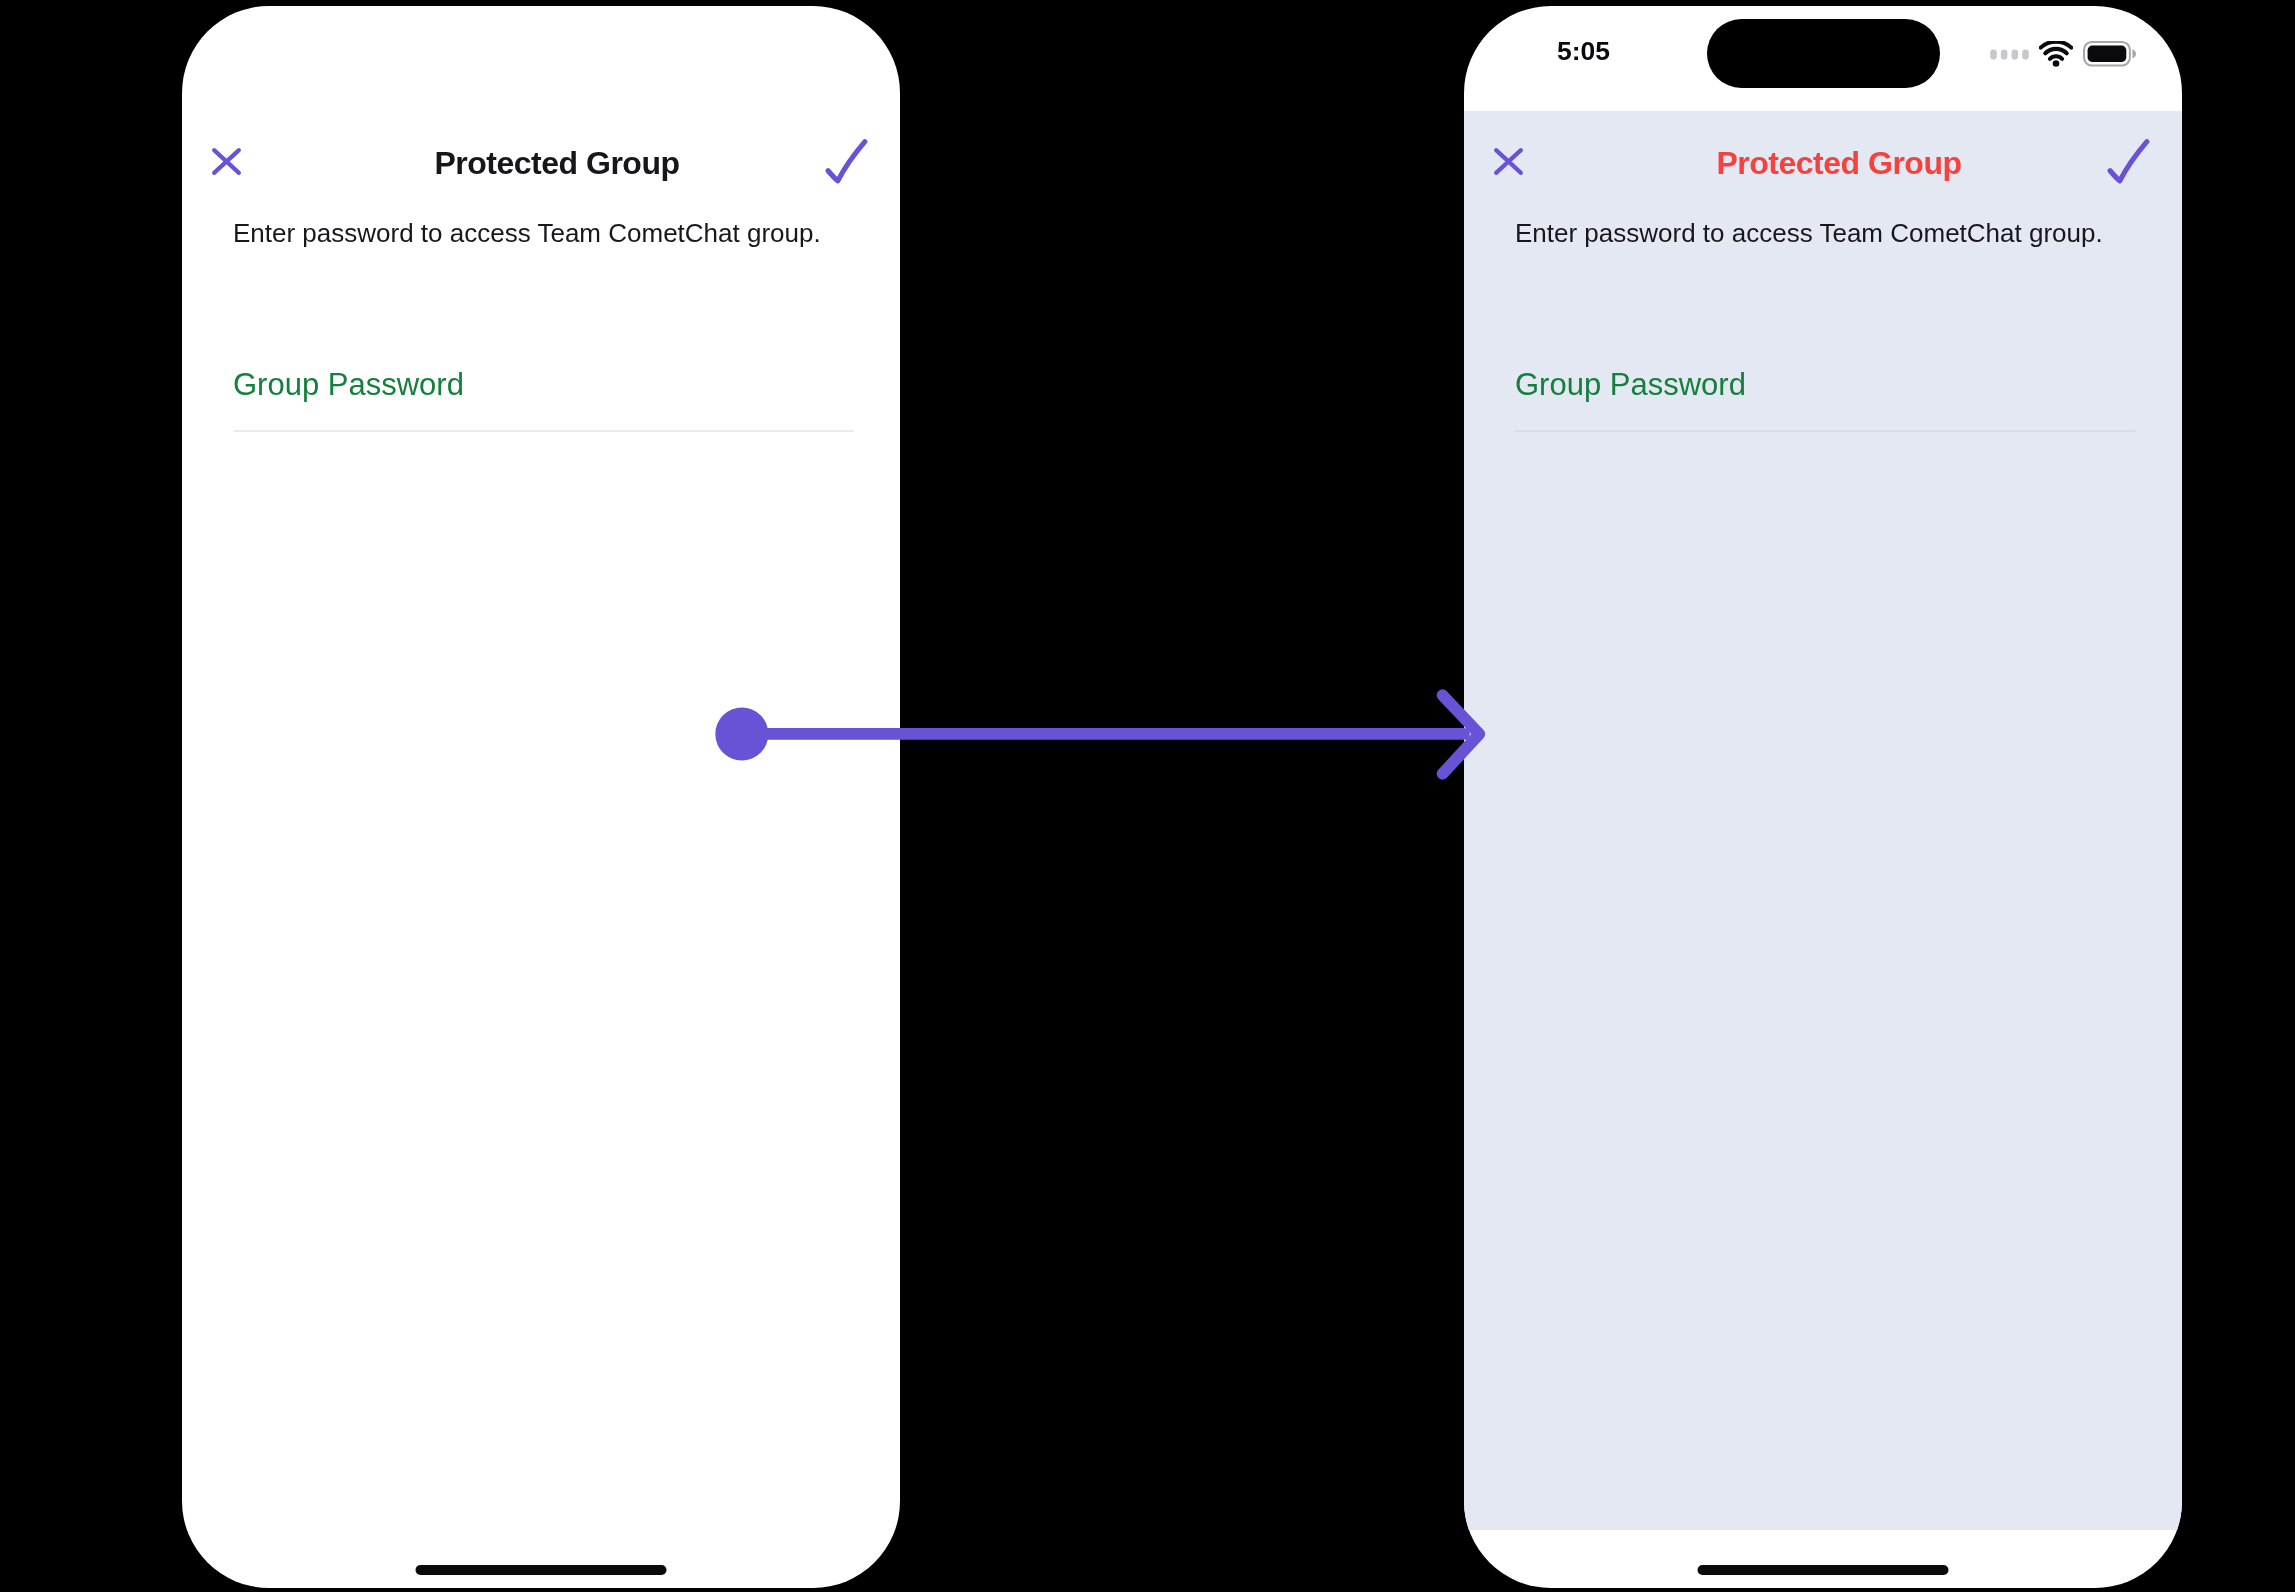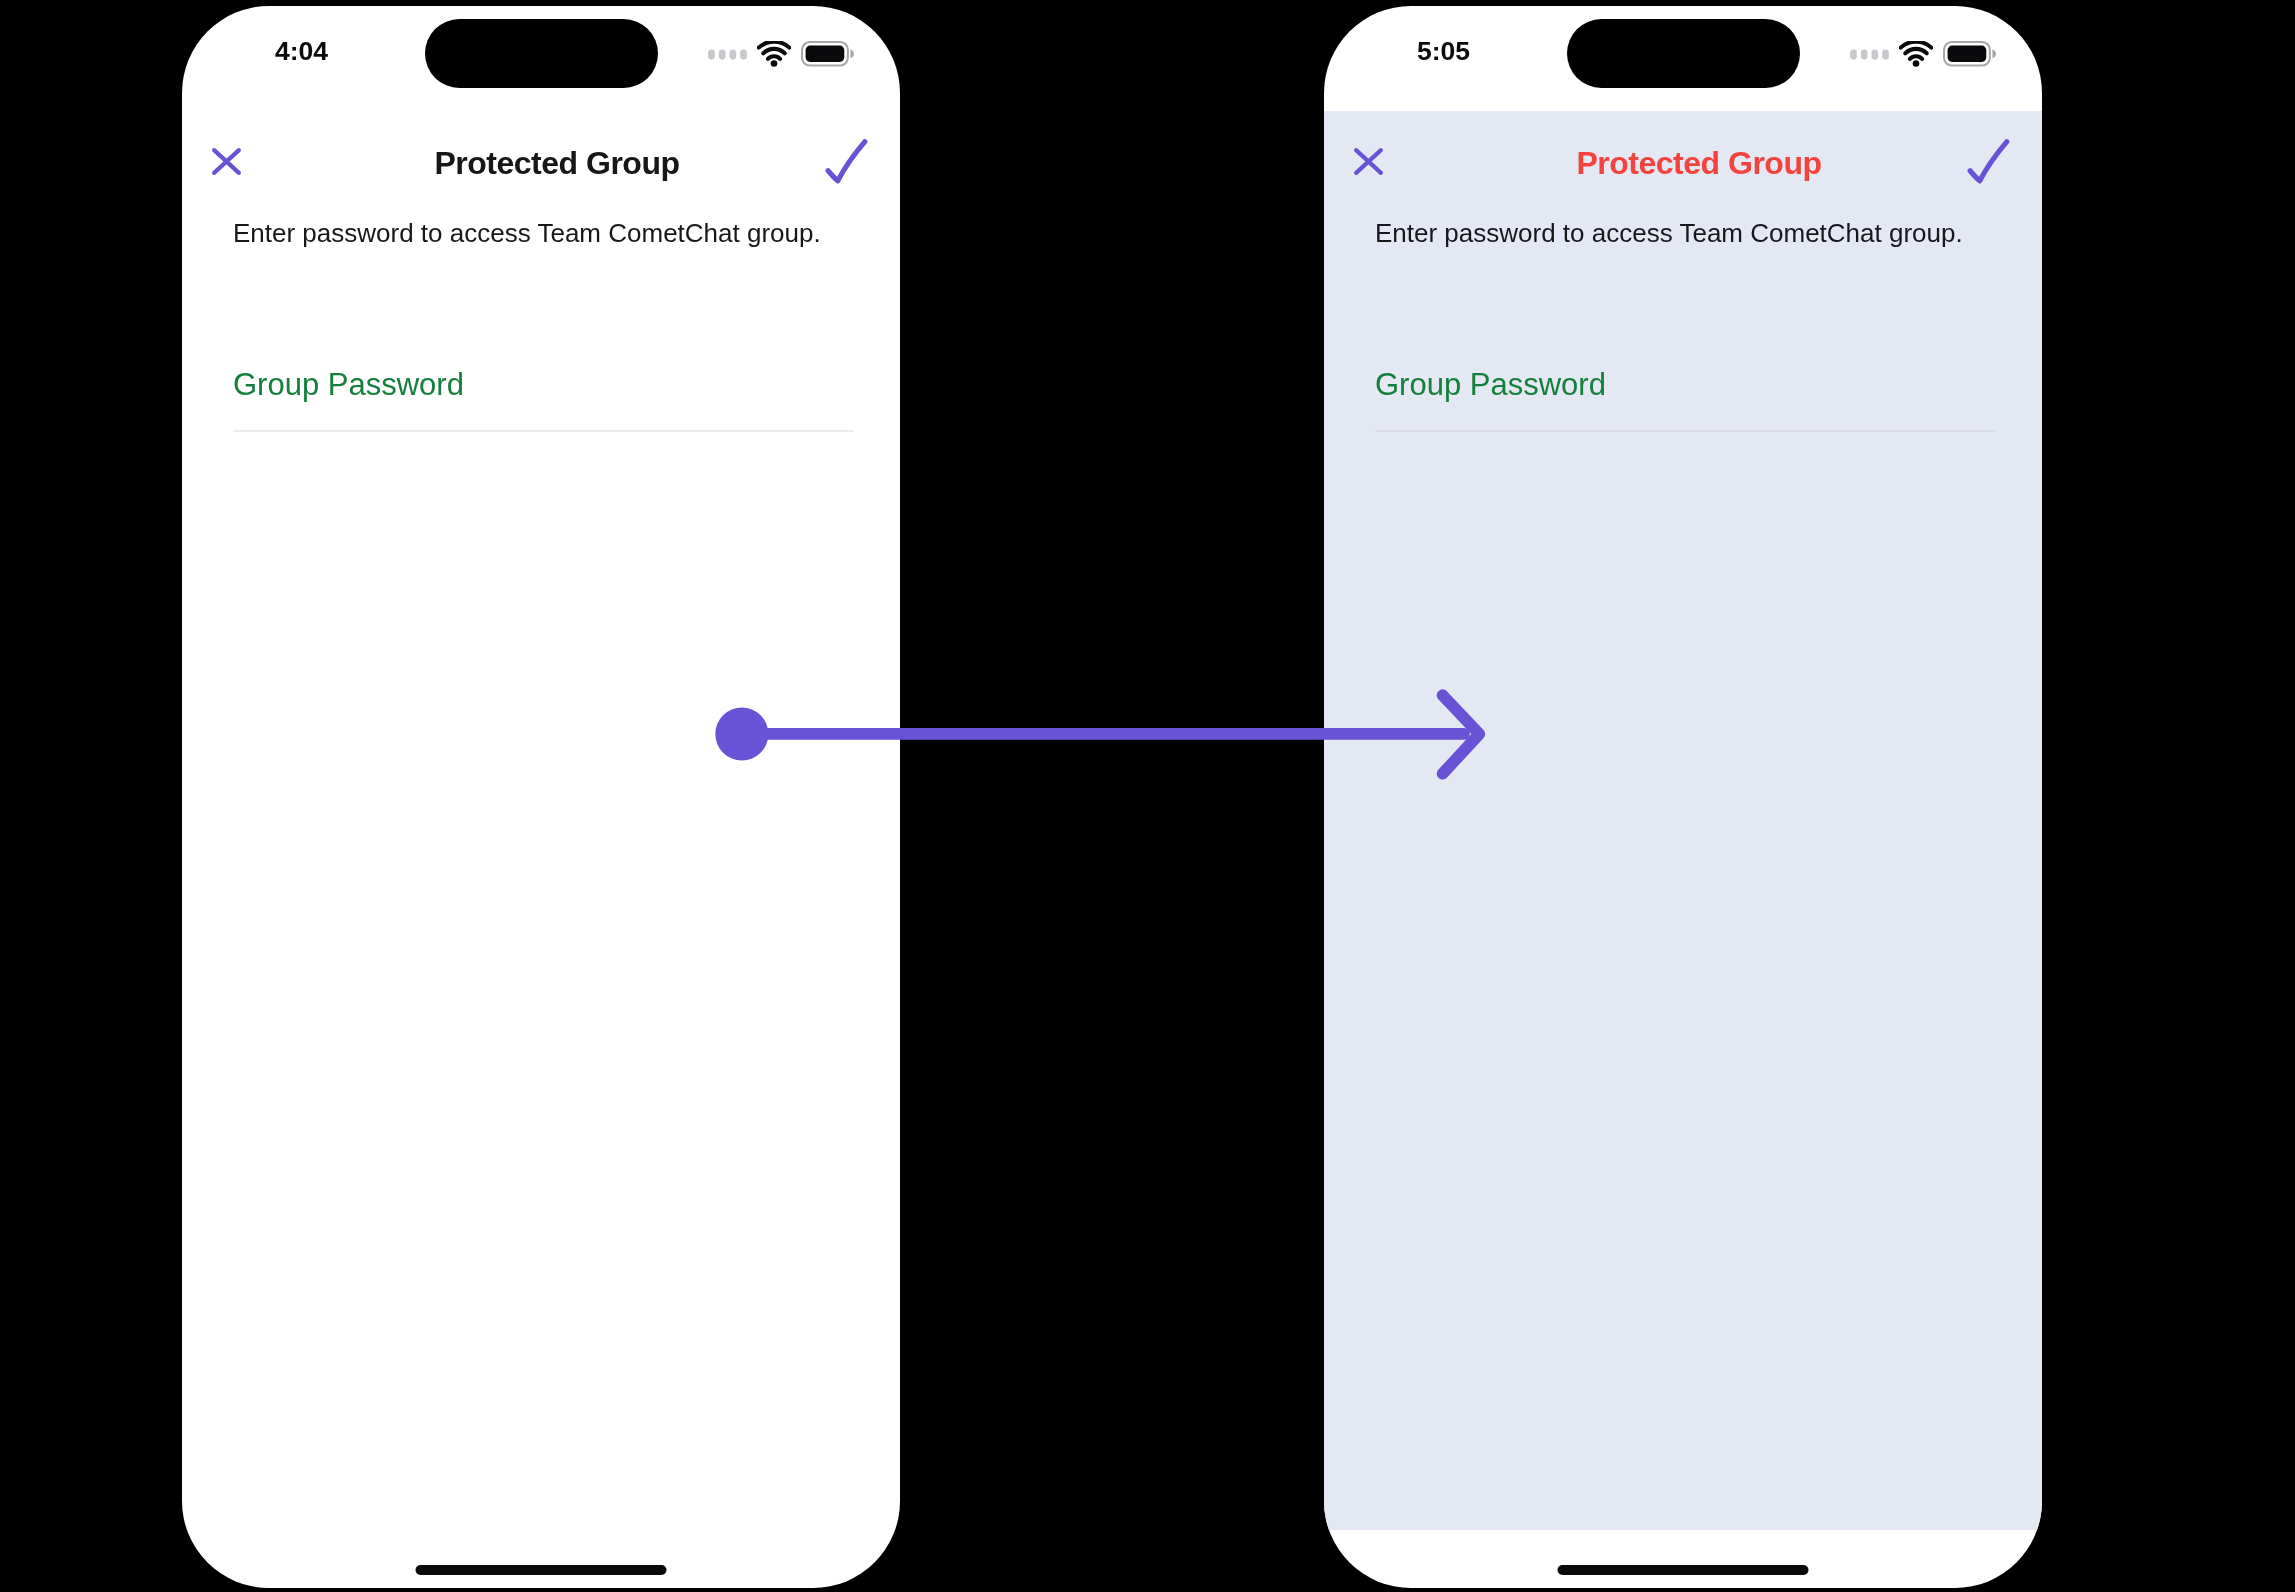--- a/index.html
+++ b/index.html
@@ -12,21 +12,21 @@
   }
   .phone{
     position:absolute;
     top:5.6px;
     width:718px;height:1582px;
     background:#fff;
     border-radius:87px;
     overflow:hidden;
   }
   .phone--default{left:182px;}
-  .phone--custom{left:1324px;text-decoration:underline;}
+  .phone--custom{left:1464px;text-decoration:underline;}
   .screen-tint{
     position:absolute;
     left:0;top:105px;
     width:100%;height:1419px;
     background:#E4E8F2;
     z-index:0;
   }
   .statusbar{
     position:absolute;left:0;top:0;width:100%;height:105px;z-index:2;
   }
@@ -78,43 +78,20 @@
     width:251px;height:9.7px;border-radius:5.1px;background:#0A0A0C;z-index:2;
   }
   .transition-arrow{
     position:absolute;left:709px;top:684px;width:796px;height:102px;
   }
 </style>
 </head>
 <body>
 
 <div class="phone phone--default">
-  <div class="statusbar">
-    <div class="status-time">4:04</div>
-    <div class="dynamic-island"></div>
-    <div class="status-icons">
-      <svg width="39" height="11.2" viewBox="0 0 76 22">
-        <rect x="0" y="1" width="13" height="20" rx="6.5" fill="#C7C7CC"></rect>
-        <rect x="21" y="1" width="13" height="20" rx="6.5" fill="#C7C7CC"></rect>
-        <rect x="42" y="1" width="13" height="20" rx="6.5" fill="#C7C7CC"></rect>
-        <rect x="63" y="1" width="13" height="20" rx="6.5" fill="#C7C7CC"></rect>
-      </svg>
-      <svg width="34" height="25.5" viewBox="0 0 66 50">
-        <path d="M3 13 a44 44 0 0 1 60 0" fill="none" stroke="#0A0A0C" stroke-width="8" stroke-linecap="round"></path>
-        <path d="M12 24 a30 30 0 0 1 42 0" fill="none" stroke="#0A0A0C" stroke-width="8" stroke-linecap="round"></path>
-        <path d="M21 35 a17 17 0 0 1 24 0" fill="none" stroke="#0A0A0C" stroke-width="8" stroke-linecap="round"></path>
-        <circle cx="33" cy="44" r="6.5" fill="#0A0A0C"></circle>
-      </svg>
-      <svg width="54" height="25.5" viewBox="0 0 106 50">
-        <rect x="2" y="2" width="90" height="46" rx="15" fill="none" stroke="#A6A6AB" stroke-width="4"></rect>
-        <rect x="9" y="9" width="76" height="32" rx="9" fill="#0A0A0C"></rect>
-        <path d="M97 16 q7 3 7 9 q0 6 -7 9 z" fill="#A6A6AB"></path>
-      </svg>
-    </div>
-  </div>
 
   <div class="navbar">
     <svg class="nav-close" viewBox="0 0 60 56">
       <line x1="6" y1="6" x2="54" y2="50" stroke="#6852D6" stroke-width="8" stroke-linecap="round"></line>
       <line x1="54" y1="6" x2="6" y2="50" stroke="#6852D6" stroke-width="8" stroke-linecap="round"></line>
     </svg>
     <div class="nav-title">Protected Group</div>
     <svg class="nav-confirm" viewBox="0 0 92 92">
       <path d="M8 66 Q 20 80 27 86 Q 45 50 80 9" fill="none" stroke="#6852D6" stroke-width="10" stroke-linecap="round" stroke-linejoin="round"></path>
     </svg>

